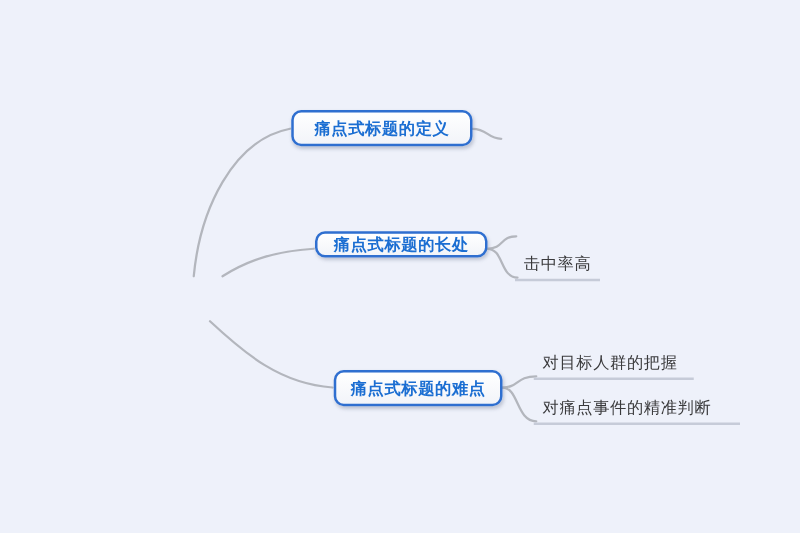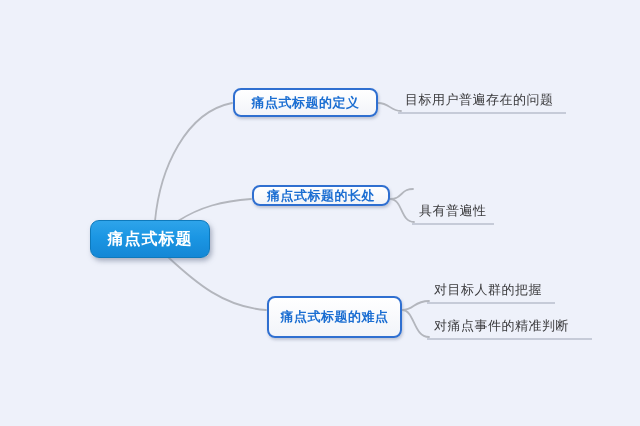--- a/index.html
+++ b/index.html
@@ -59,30 +59,28 @@
     <path d="M 155 221 C 160 168, 186 112, 232 103"></path>
     <path d="M 178 221 C 200 207, 222 201, 251 199"></path>
     <path d="M 168 257 C 196 283, 224 307, 266 310"></path>
     <path d="M 378 103 C 390 103, 390 111, 401 111"></path>
     <path d="M 390 199 C 403 199, 400 189, 413 189"></path>
     <path d="M 390 199 C 403 199, 400 222, 414 222"></path>
     <path d="M 402 310 C 415 310, 413 301, 429 301"></path>
     <path d="M 402 310 C 415 310, 413 337, 429 337"></path>
   </svg>
 
-  <div class="node root" style="left:90px;top:220px;width:120px;height:38px;">痛点式标题</div>
 
   <div class="node branch" style="left:233px;top:88px;width:145px;height:29px;">痛点式标题的定义</div>
 
   <div class="node branch" style="left:252px;top:185px;width:138px;height:21px;">痛点式标题的长处</div>
 
-  <div class="node branch" style="left:267px;top:296px;width:135px;height:42px;">痛点式标题的难点</div>
-
-  <div class="leaf" style="left:398px;top:91px;min-width:168px;">目标用户普遍存在的问题</div>
+  <div class="node branch" style="left:267px;top:296px;width:135px;height:29px;">痛点式标题的难点</div>
 
 
-  <div class="leaf" style="left:412px;top:202px;min-width:56px;">具有普遍性</div>
+
+  <div class="leaf" style="left:412px;top:202px;min-width:56px;">击中率高</div>
 
   <div class="leaf" style="left:427px;top:317px;min-width:165px;">对痛点事件的精准判断</div>
 
   <div class="leaf" style="left:427px;top:281px;min-width:128px;">对目标人群的把握</div>
 
 </div>
 
 </body></html>

